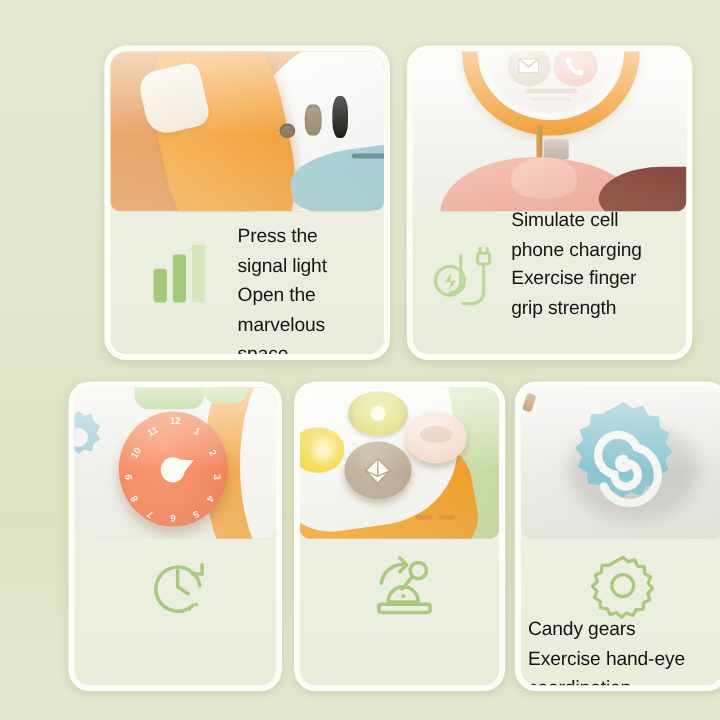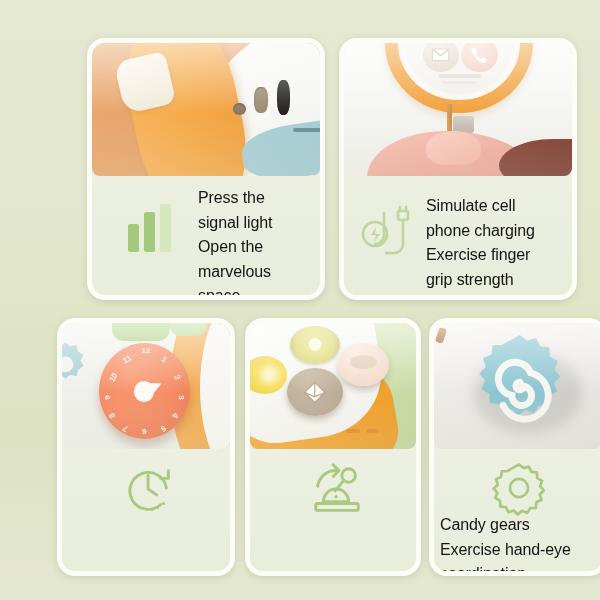--- a/index.html
+++ b/index.html
@@ -442,21 +442,21 @@
       <svg viewBox="0 0 64 64" width="64" height="64" fill="none" stroke="#bcd79a" stroke-width="2.6" stroke-linecap="round" stroke-linejoin="round">
         <path d="M26 10v22a9 9 0 01-9 9"></path>
         <circle cx="17" cy="31" r="12"></circle>
         <path d="M18 24l-5 8h5l-2 7 6-8h-5z" fill="#bcd79a" stroke="none"></path>
         <rect x="40" y="8" width="10" height="9" rx="2"></rect>
         <path d="M42 8V4M48 8V4"></path>
         <path d="M45 17v24a9 9 0 01-9 9h-8"></path>
       </svg>
     </div>
 
-    <div class="caption" style="left:82px; top:151px; width:152px;">Simulate cell
+    <div class="caption" style="left:82px; top:129px; width:152px;">Simulate cell
 phone charging
 Exercise finger
 grip strength</div>
   </div>
 
   <div class="card" style="left:28px; top:318px; width:178px; height:258px;">
     <div class="photo p3" style="height:126px;">
       <div class="orange-arc"></div>
       <div class="orange-arc2"></div>
       <div class="green-tab"></div>

